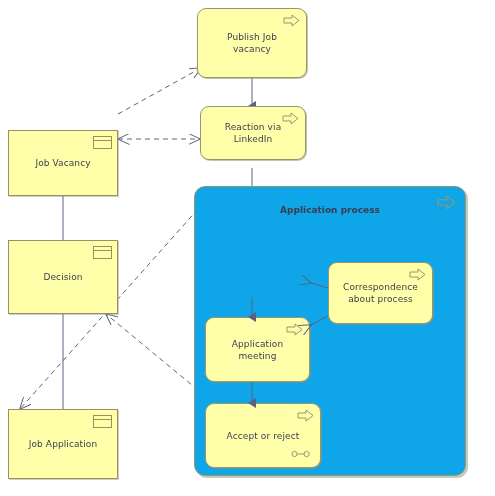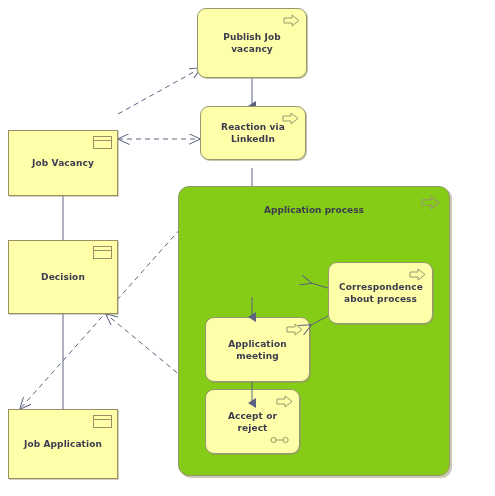--- a/index.html
+++ b/index.html
@@ -28,45 +28,46 @@
     line-height: 12px;
     text-align: center;
     display: flex;
     align-items: center;
     justify-content: center;
     padding: 4px 10px;
   }
   .node .label {
     display: block;
     width: 100%;
-    font-weight: 700;
+    font-weight: 400;
     letter-spacing: .1px;
   }
   
   .proc {
     border-radius: 9px;
     border-color: #97976f;
     background: #ffffaa;
     box-shadow: 1px 1px 0 rgba(150,150,110,.55);
   }
   
   .obj {
     border-radius: 0;
     border: 1px solid #9b8f63;
     background: #ffffaa;
     box-shadow: 1px 1px 0 rgba(150,150,110,.45);
   }
   
   .group {
     position: absolute;
     box-sizing: border-box;
-    background: #84cc16;
+    background: #0ea5e9;
     border: 1px solid #97976f;
     border-radius: 11px;
     box-shadow: 2px 2px 0 rgba(150,150,110,.5);
+    margin-left: 16px;
   }
   .group > .grouplabel {
     position: absolute;
     left: 0;
     right: 0;
     top: 18px;
     text-align: center;
     font-size: 9px;
     font-weight: 600;
     color: #3c3c50;
@@ -212,21 +213,21 @@
     <span class="label">Application meeting</span>
   </div>
 
   <div class="node proc" style="left:328px; top:262px; width:105px; height:62px;">
     <svg class="icon-arrow" viewBox="0 0 17 13" xmlns="http://www.w3.org/2000/svg">
       <path d="M1,4 L9,4 L9,1 L16,6.5 L9,12 L9,9 L1,9 z" fill="none" stroke="#97976f" stroke-width="1"></path>
     </svg>
     <span class="label">Correspondence about process</span>
   </div>
 
-  <div class="node proc" style="left:205px; top:389px; width:95px; height:65px;">
+  <div class="node proc" style="left:205px; top:403px; width:116px; height:65px;">
     <svg class="icon-arrow" viewBox="0 0 17 13" xmlns="http://www.w3.org/2000/svg">
       <path d="M1,4 L9,4 L9,1 L16,6.5 L9,12 L9,9 L1,9 z" fill="none" stroke="#97976f" stroke-width="1"></path>
     </svg>
     <svg class="icon-link" viewBox="0 0 20 8" xmlns="http://www.w3.org/2000/svg">
       <circle cx="3.5" cy="4" r="2.6" fill="none" stroke="#97976f" stroke-width="1"></circle>
       <line x1="6.1" y1="4" x2="13" y2="4" stroke="#97976f" stroke-width="1"></line>
       <circle cx="15.6" cy="4" r="2.6" fill="none" stroke="#97976f" stroke-width="1"></circle>
     </svg>
     <span class="label">Accept or reject</span>
   </div>

